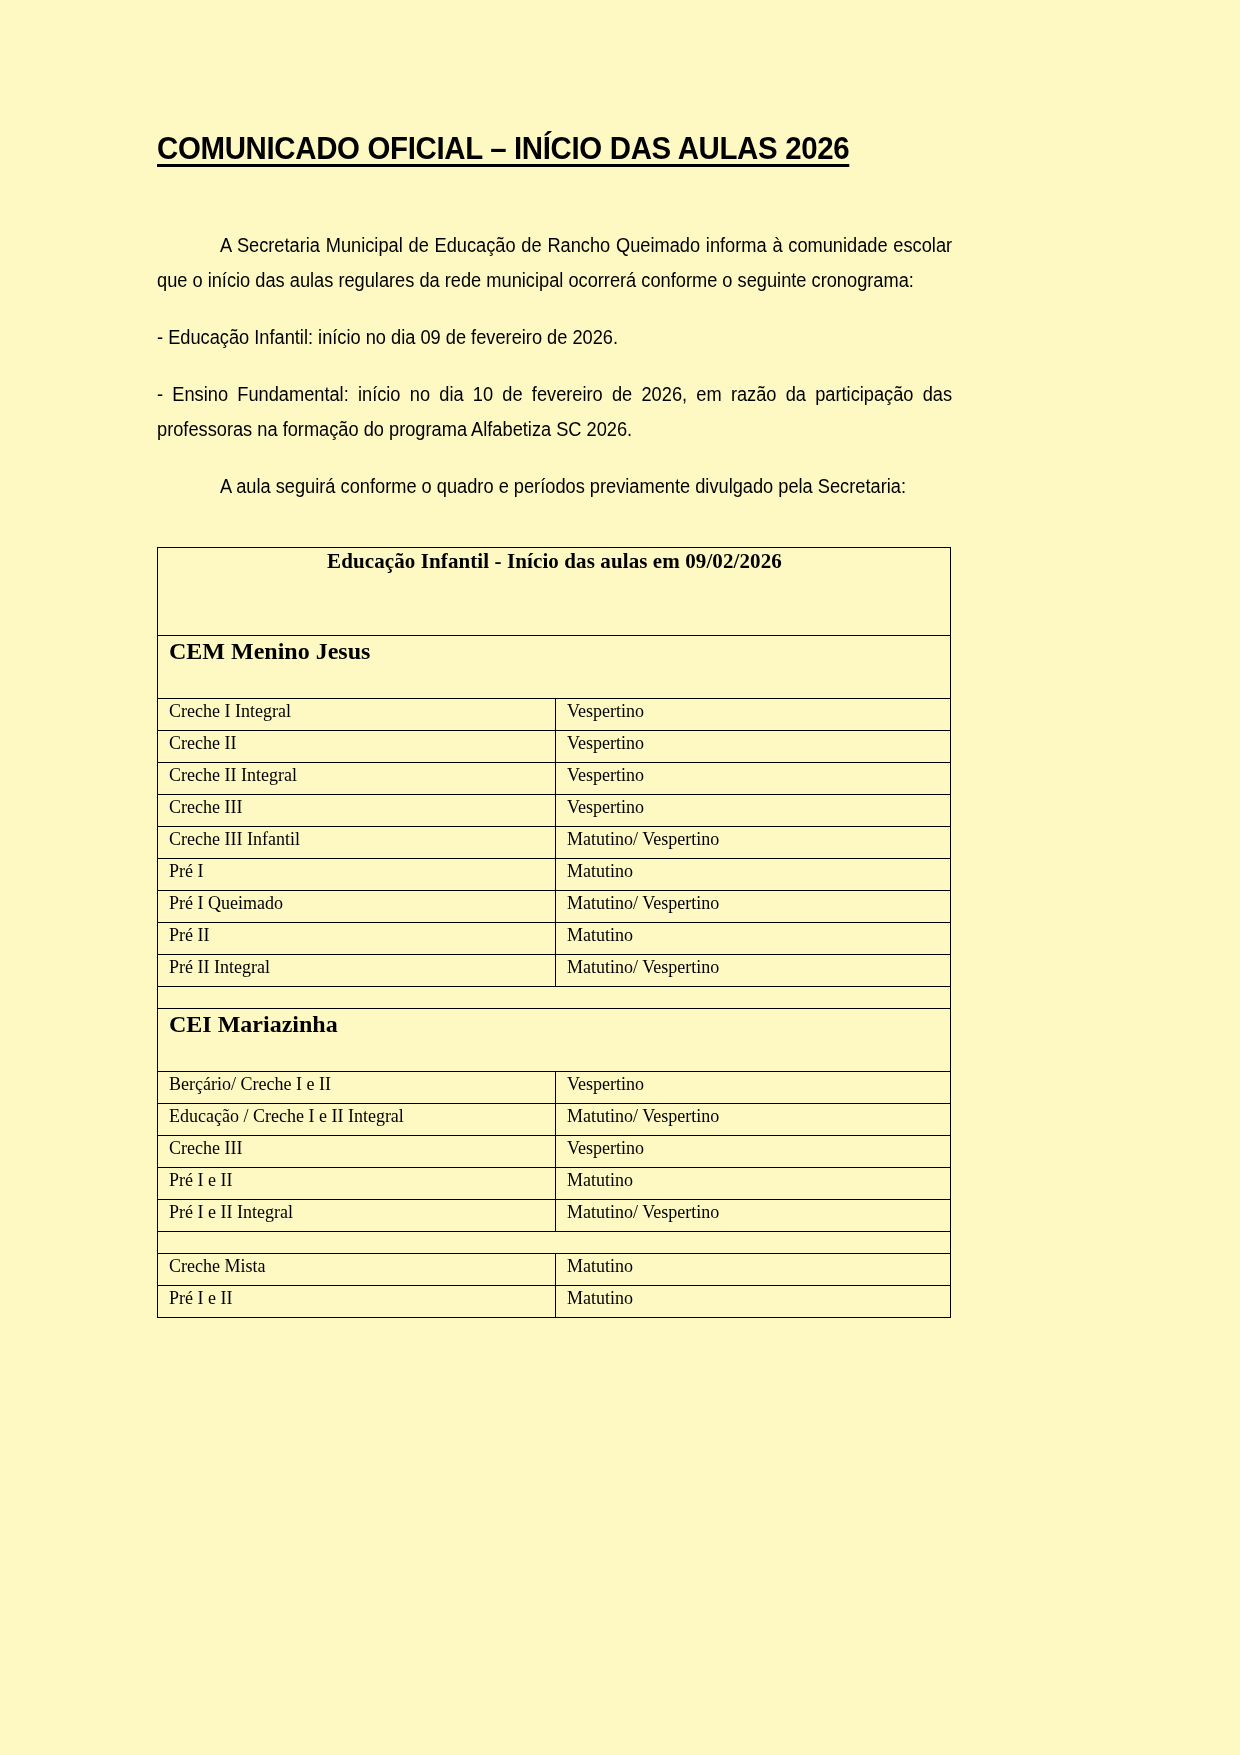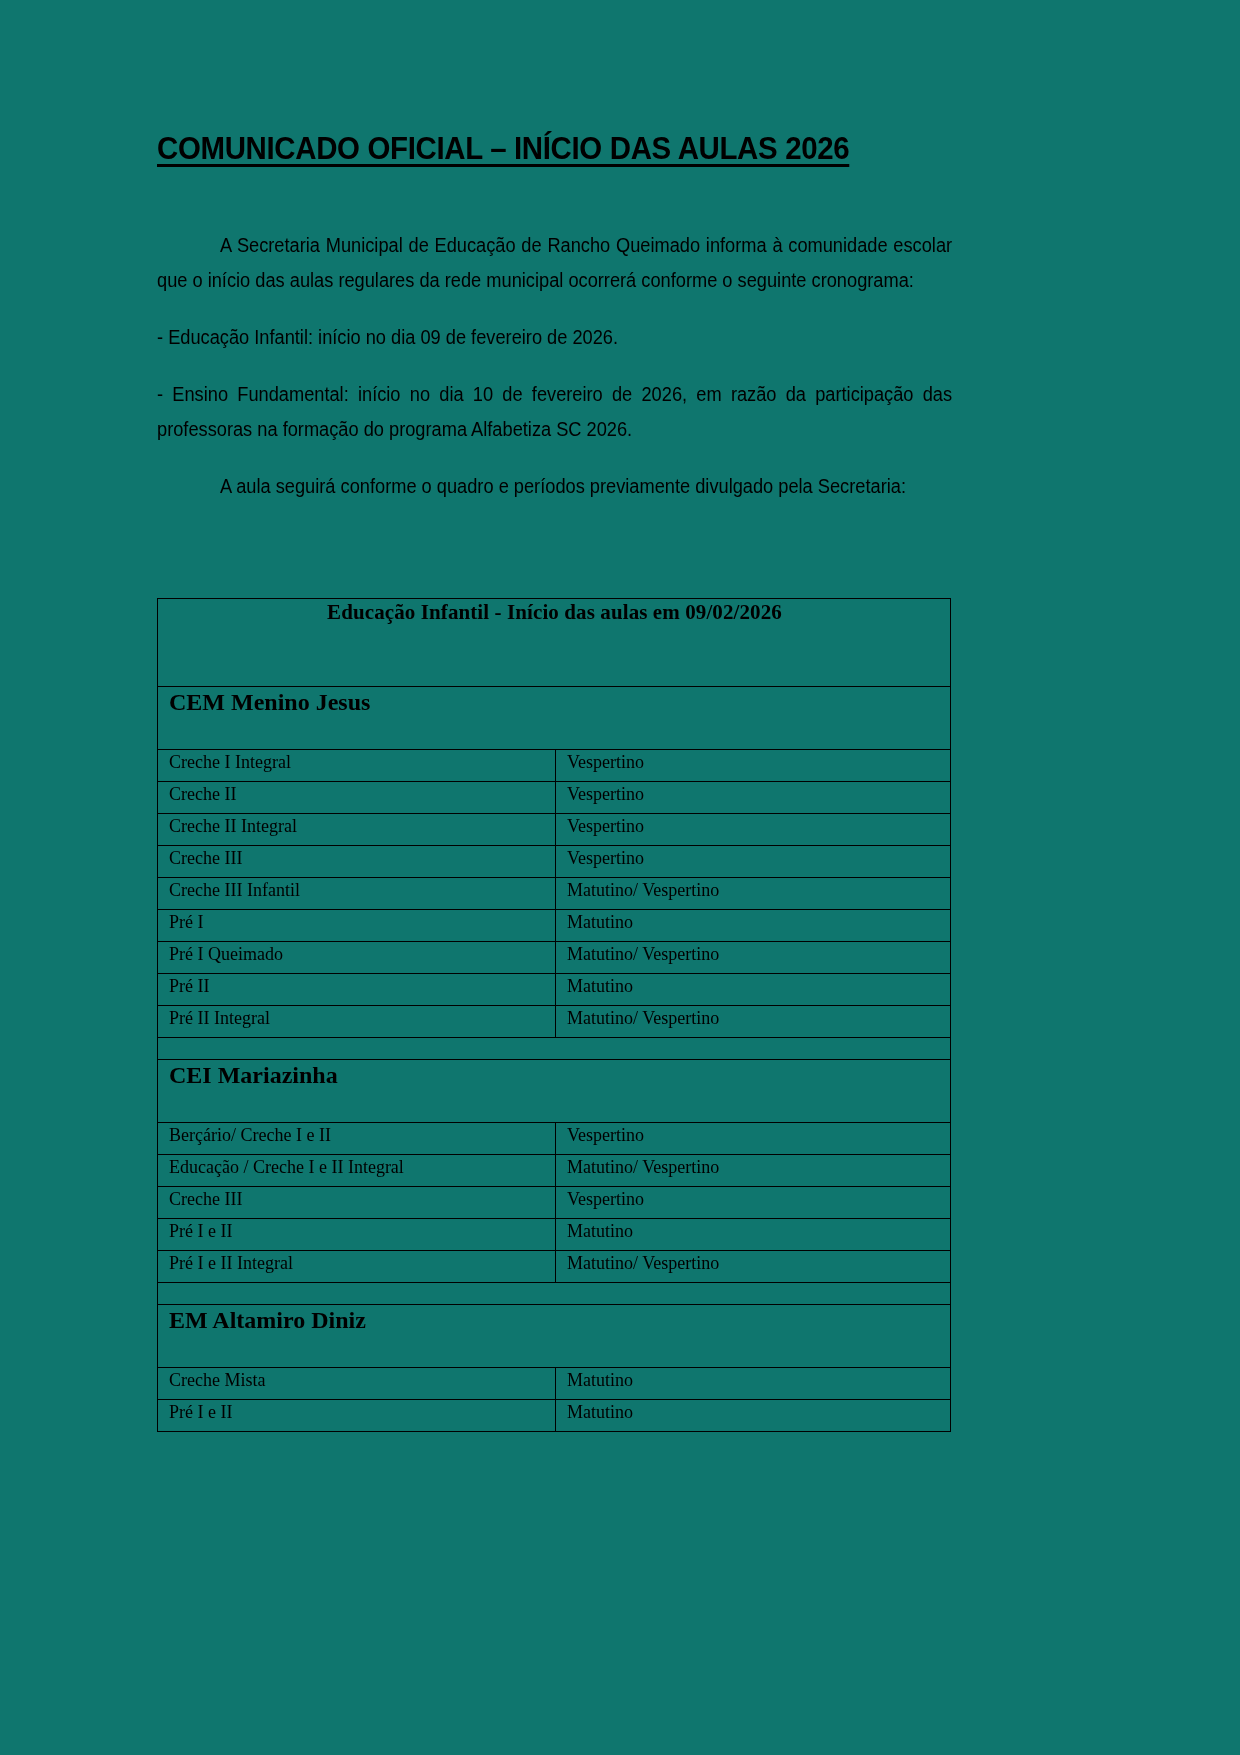--- a/index.html
+++ b/index.html
@@ -15,21 +15,21 @@
     color: #000000;
     -webkit-font-smoothing: antialiased;
   }
 
   .page {
     position: relative;
     width: 1240px;
     height: 1755px;
     box-sizing: border-box;
     padding: 0;
-    background: #0f766e;
+    background: #fef9c3;
     overflow: hidden;
   }
 
   .content {
     position: absolute;
     left: 157px;
     top: 0;
     width: 795px;
   }
 
@@ -70,21 +70,21 @@
   p.para.indent {
     text-indent: 67px;
   }
 
   p.para.last {
     margin-bottom: 0;
   }
 
   
   .table-wrap {
-    margin-top: 94px;
+    margin-top: 43px;
   }
 
   table.schedule {
     border-collapse: collapse;
     width: 793px;
     table-layout: fixed;
     font-family: "Liberation Serif", serif;
     font-size: 21px;
   }
 
@@ -224,23 +224,20 @@
           </tr>
           <tr>
             <td class="cell">Pré I e II Integral</td>
             <td class="cell">Matutino/ Vespertino</td>
           </tr>
 
           <tr>
             <td class="spacer" colspan="2"></td>
           </tr>
 
-          <tr>
-            <td class="school" colspan="2">EM Altamiro Diniz</td>
-          </tr>
 
           <tr>
             <td class="cell">Creche Mista</td>
             <td class="cell">Matutino</td>
           </tr>
           <tr>
             <td class="cell">Pré I e II</td>
             <td class="cell">Matutino</td>
           </tr>
 

